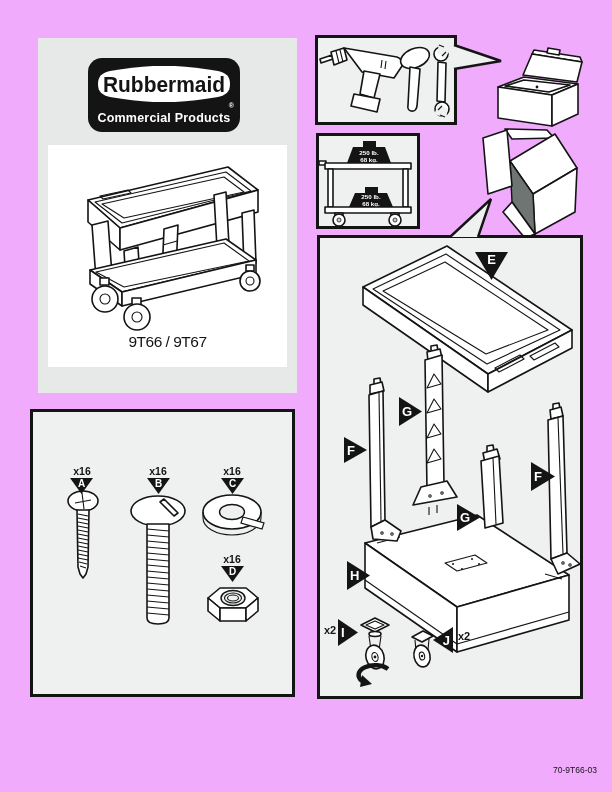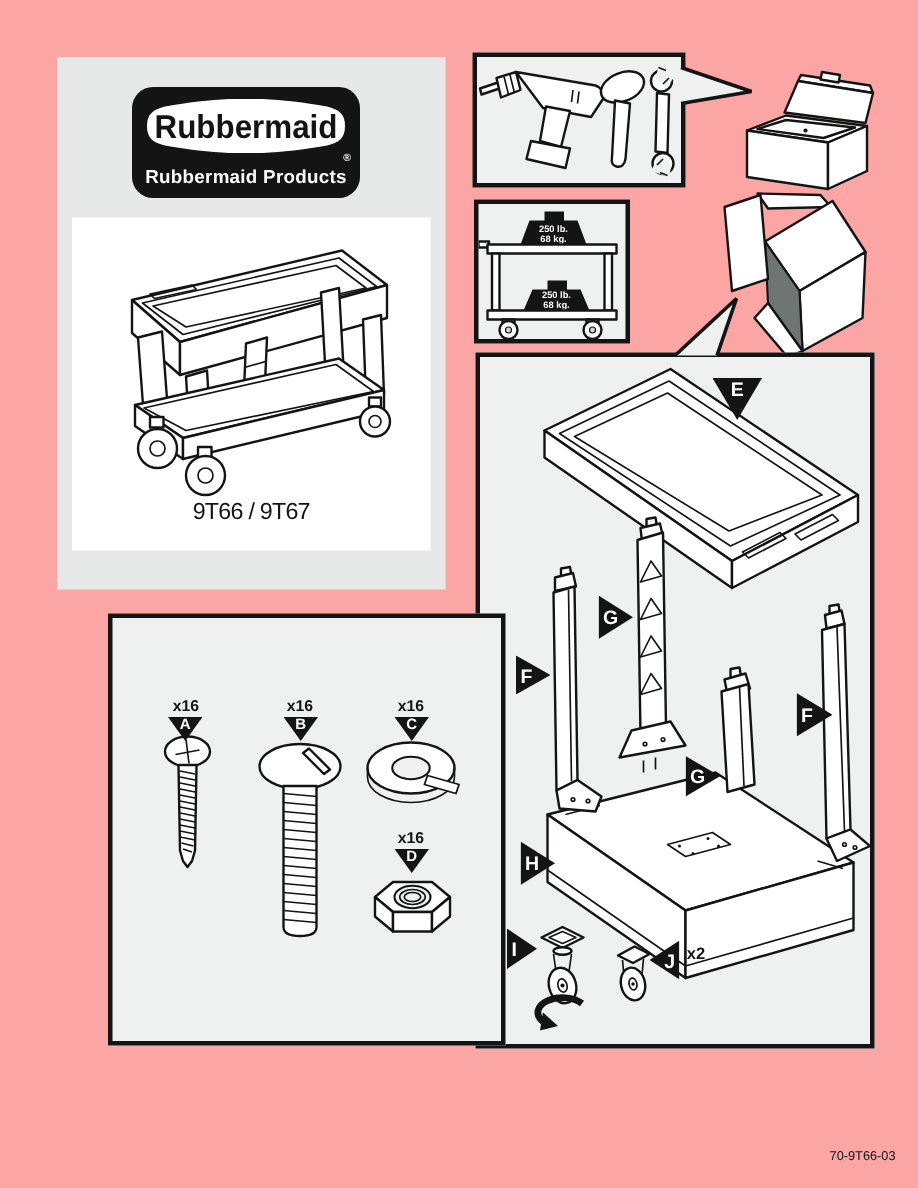--- a/index.html
+++ b/index.html
@@ -1,25 +1,25 @@
 <!DOCTYPE html>
 <html><head>
 <meta charset="utf-8">
 <style>
   html,body{margin:0;padding:0;background:#fff;}
-  .page{position:relative;width:612px;height:792px;background:#fca5a5;overflow:hidden;
+  .page{position:relative;width:612px;height:792px;background:#f0abfc;overflow:hidden;
         font-family:"Liberation Sans",sans-serif;color:#141414;}
   .abs{position:absolute;}
   
   .panel-gray{left:38px;top:38px;width:259px;height:355px;background:#e7e9e8;}
   .panel{border:3px solid #141414;background:#eef1f0;box-sizing:border-box;}
   .panel-tools{left:315px;top:35px;width:142px;height:90px;}
   .panel-weights{left:316px;top:133px;width:104px;height:96px;}
   .panel-assembly{left:317px;top:235px;width:266px;height:464px;}
-  .panel-hardware{left:30px;top:409px;width:265px;height:288px;margin-left:42px;}
+  .panel-hardware{left:30px;top:409px;width:265px;height:288px;}
   
   .logo{left:50px;top:20px;width:152px;height:74px;background:#141414;border-radius:14px;}
   .logo-reg{right:6px;top:44px;color:#fff;font-size:7px;font-weight:bold;}
   .logo-sub{left:0;top:53px;width:100%;text-align:center;color:#fff;
             font-size:12.5px;font-weight:bold;letter-spacing:0.2px;white-space:nowrap;}
   
   .product-box{left:10px;top:107px;width:239px;height:222px;background:#fff;}
   .model-label{left:0;top:188px;width:100%;text-align:center;font-size:15.5px;
                font-weight:normal;letter-spacing:-0.5px;white-space:nowrap;}
   
@@ -41,21 +41,21 @@
 
   <div class="abs panel-gray">
 
     <div class="abs logo">
       <svg class="abs" style="left:7px;top:8px;" width="138" height="36" viewBox="0 0 138 36">
         <path d="M3,18 C3,10 7,7 15,5 C55,-2 83,-2 123,5 C131,7 135,10 135,18
                  C135,26 131,29 123,31 C83,38 55,38 15,31 C7,29 3,26 3,18 Z" fill="#ffffff" stroke="none"></path>
         <text x="69" y="26" text-anchor="middle" font-size="22" font-weight="bold" textLength="122" lengthAdjust="spacingAndGlyphs" fill="#141414" style="font-family:'Liberation Sans',sans-serif">Rubbermaid</text>
       </svg>
       <span class="abs logo-reg">®</span>
-      <div class="abs logo-sub">Rubbermaid Products</div>
+      <div class="abs logo-sub">Commercial Products</div>
     </div>
 
     <div class="abs product-box">
       <svg class="abs" style="left:0;top:8px;" width="239" height="180" viewBox="0 0 239 180">
 
         <circle cx="170" cy="108" r="9" class="ln"></circle>
           <circle cx="170" cy="108" r="3" class="lt"></circle>
 
         <path d="M40,47 L180,14 L210,37 L72,75 Z" class="ln"></path>
         <path d="M47,49 L178,19 L203,38 L74,70 Z" class="lt"></path>

